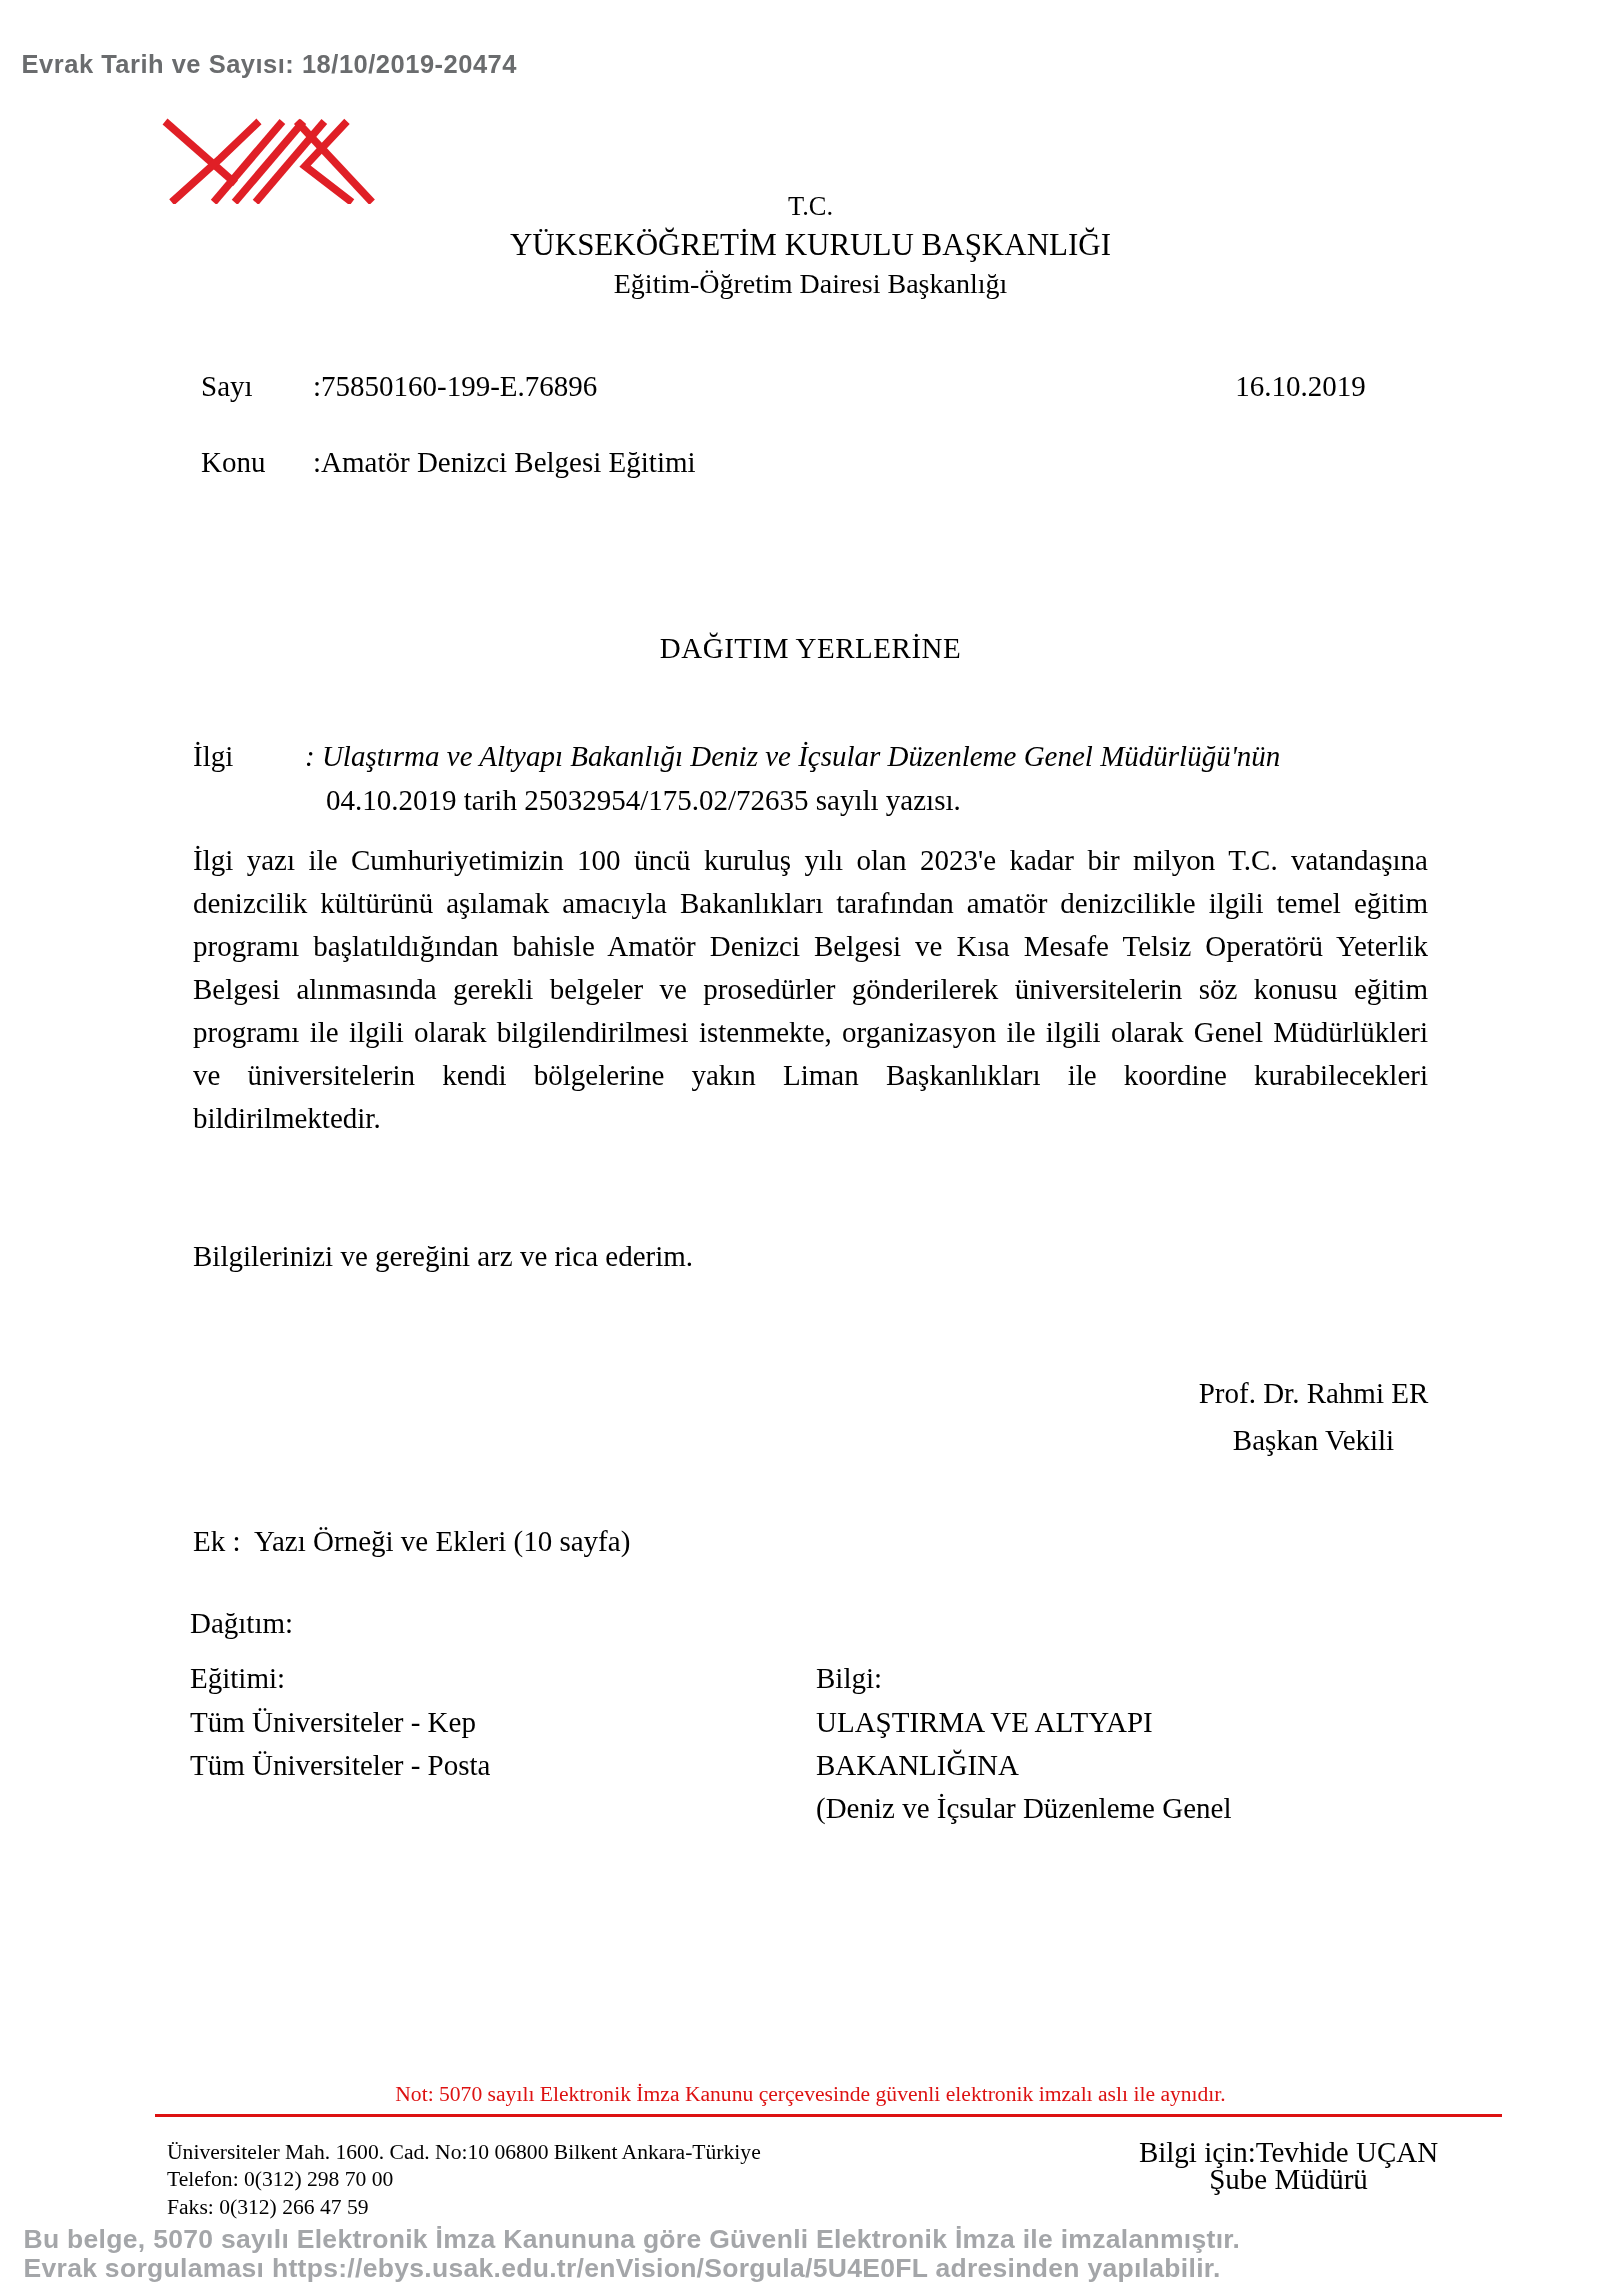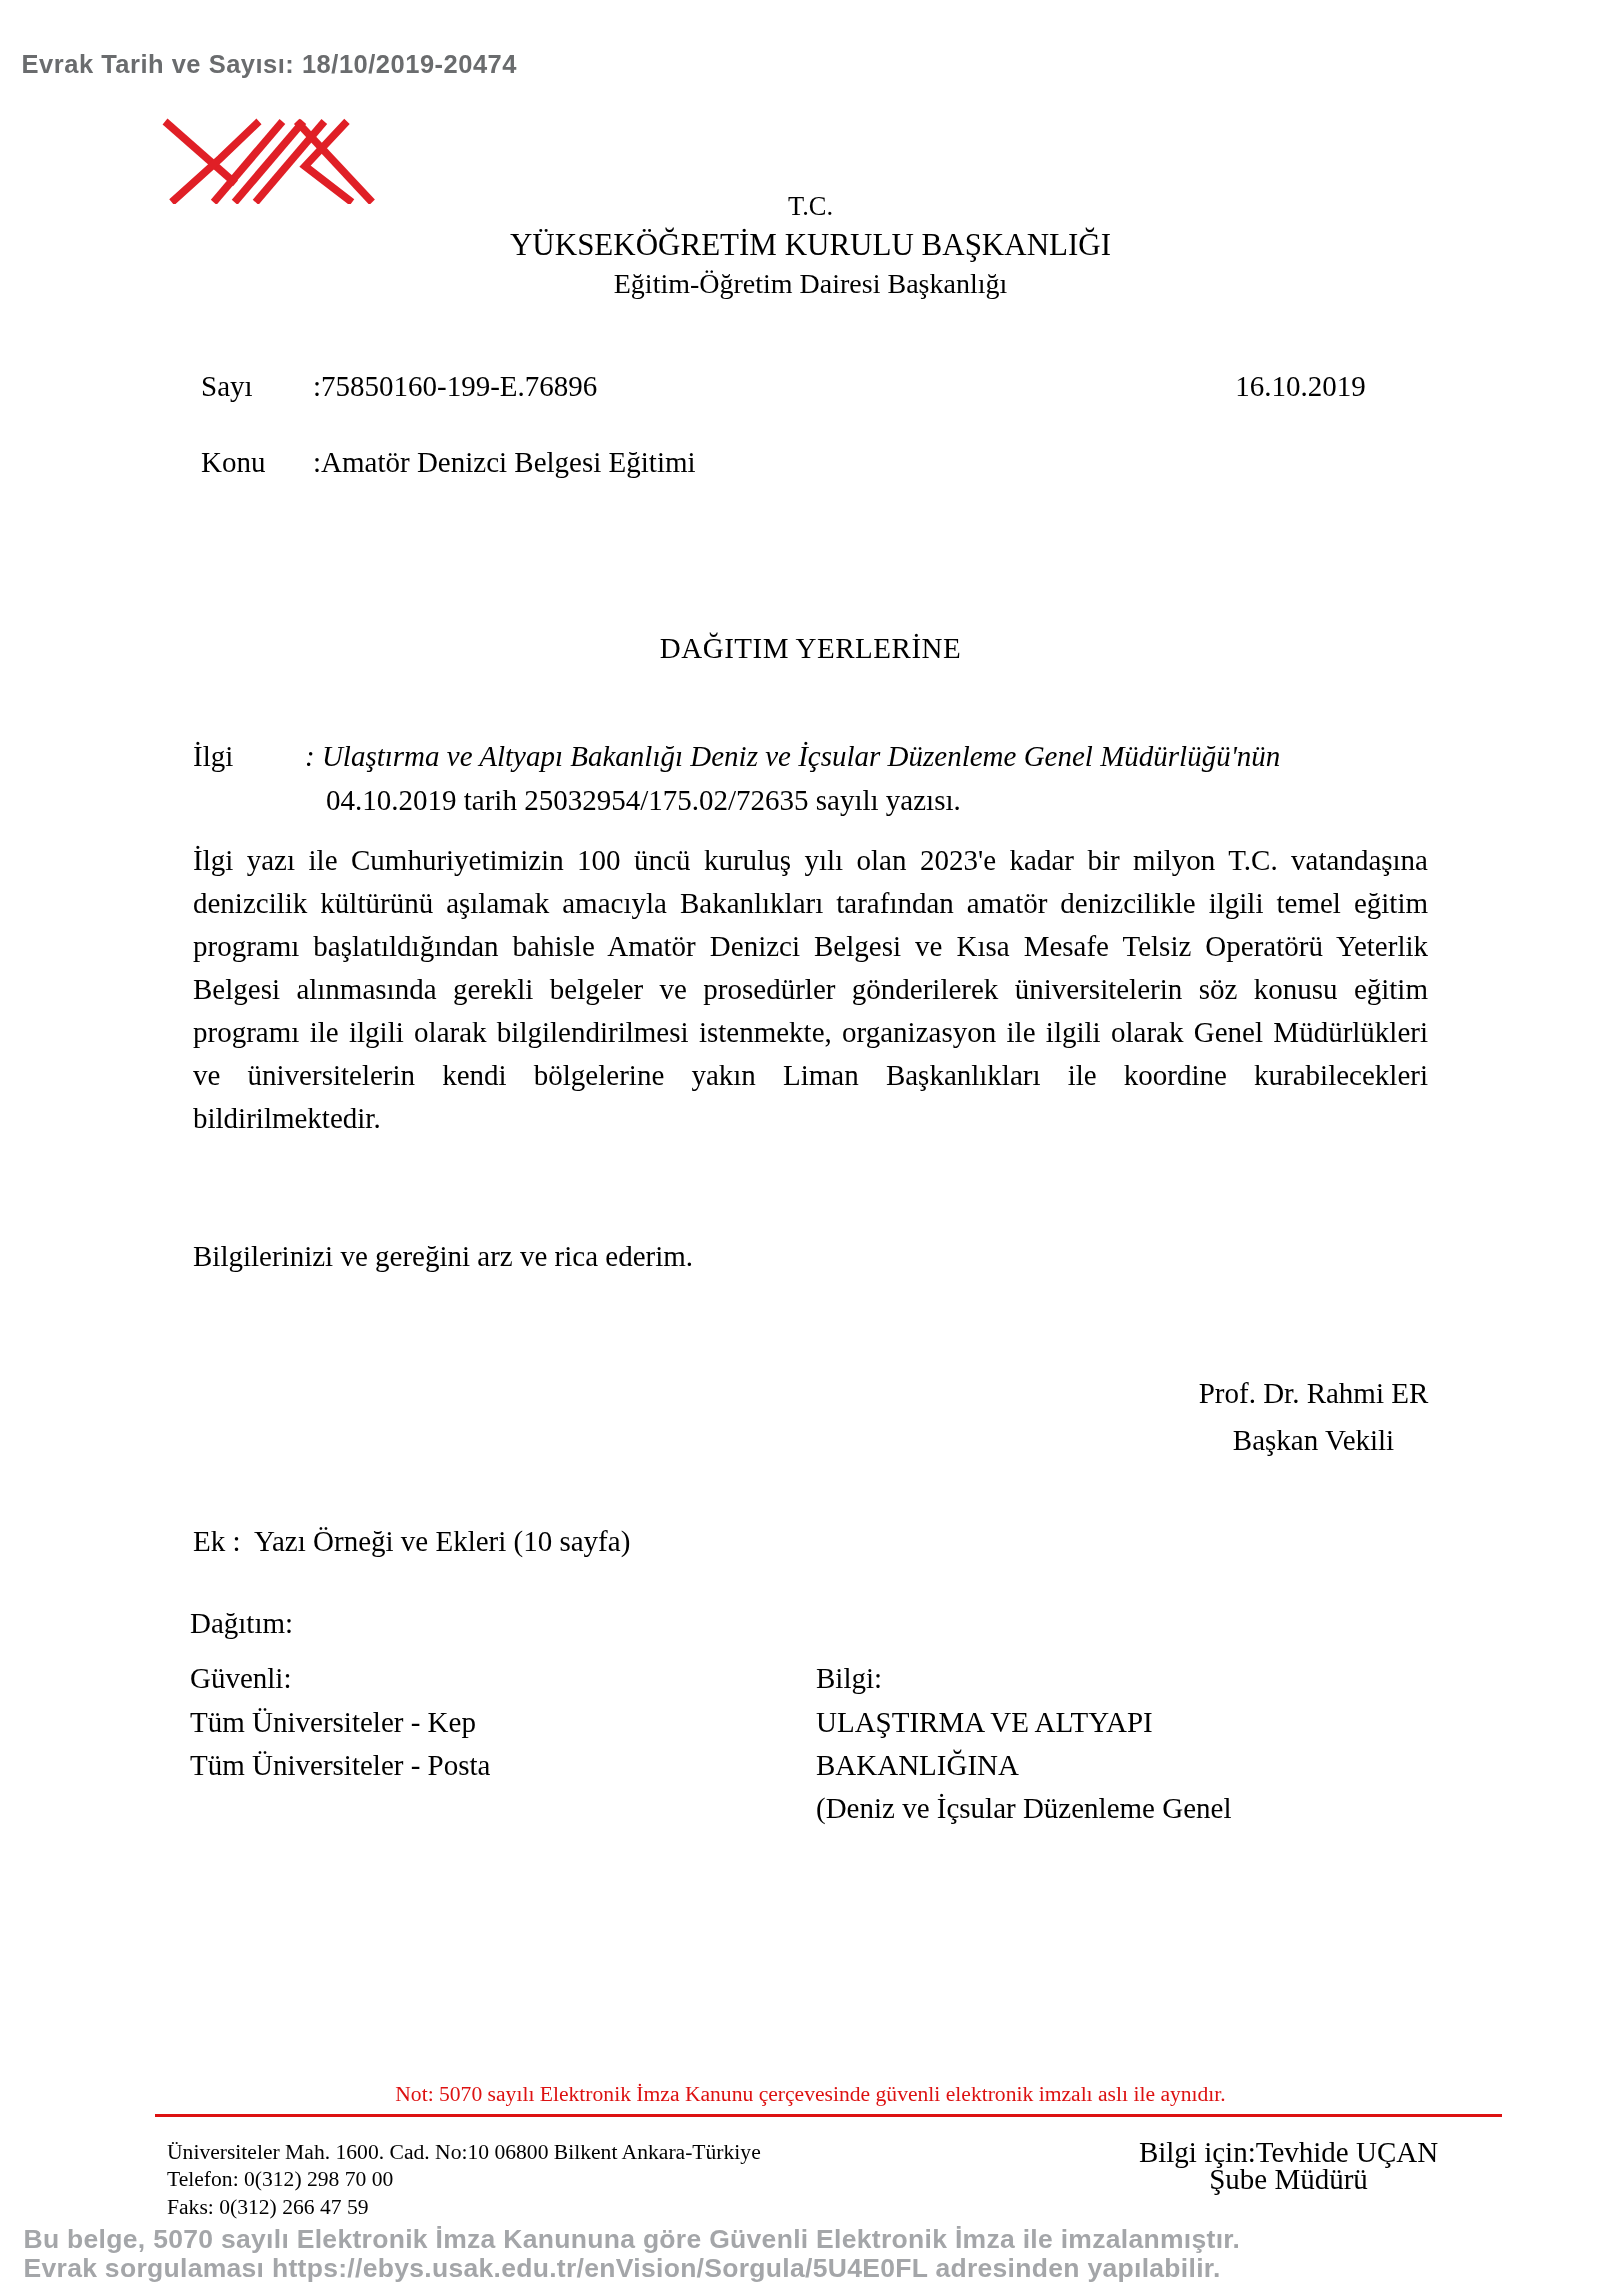--- a/index.html
+++ b/index.html
@@ -133,21 +133,21 @@
   <div class="signature">
     <div>Prof. Dr. Rahmi ER</div>
     <div>Başkan Vekili</div>
   </div>
 
   <div class="attachment">Ek :  Yazı Örneği ve Ekleri (10 sayfa)</div>
 
   <div class="dist-title">Dağıtım:</div>
 
   <div class="dist-col left">
-    <div>Güvenli:</div>
+    <div>Eğitimi:</div>
     <div class="col-items">
       <div>Tüm Üniversiteler - Kep</div>
       <div>Tüm Üniversiteler - Posta</div>
     </div>
   </div>
 
   <div class="dist-col right">
     <div>Bilgi:</div>
     <div class="col-items">
       <div>ULAŞTIRMA VE ALTYAPI</div>

